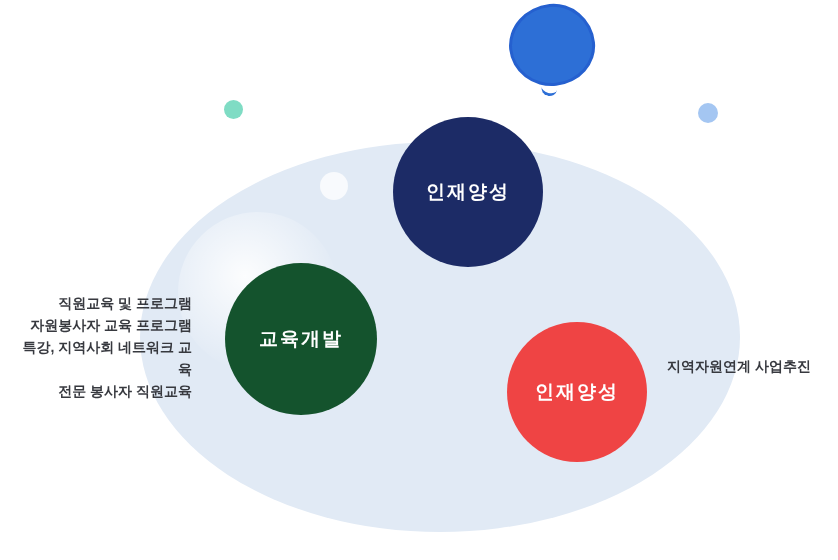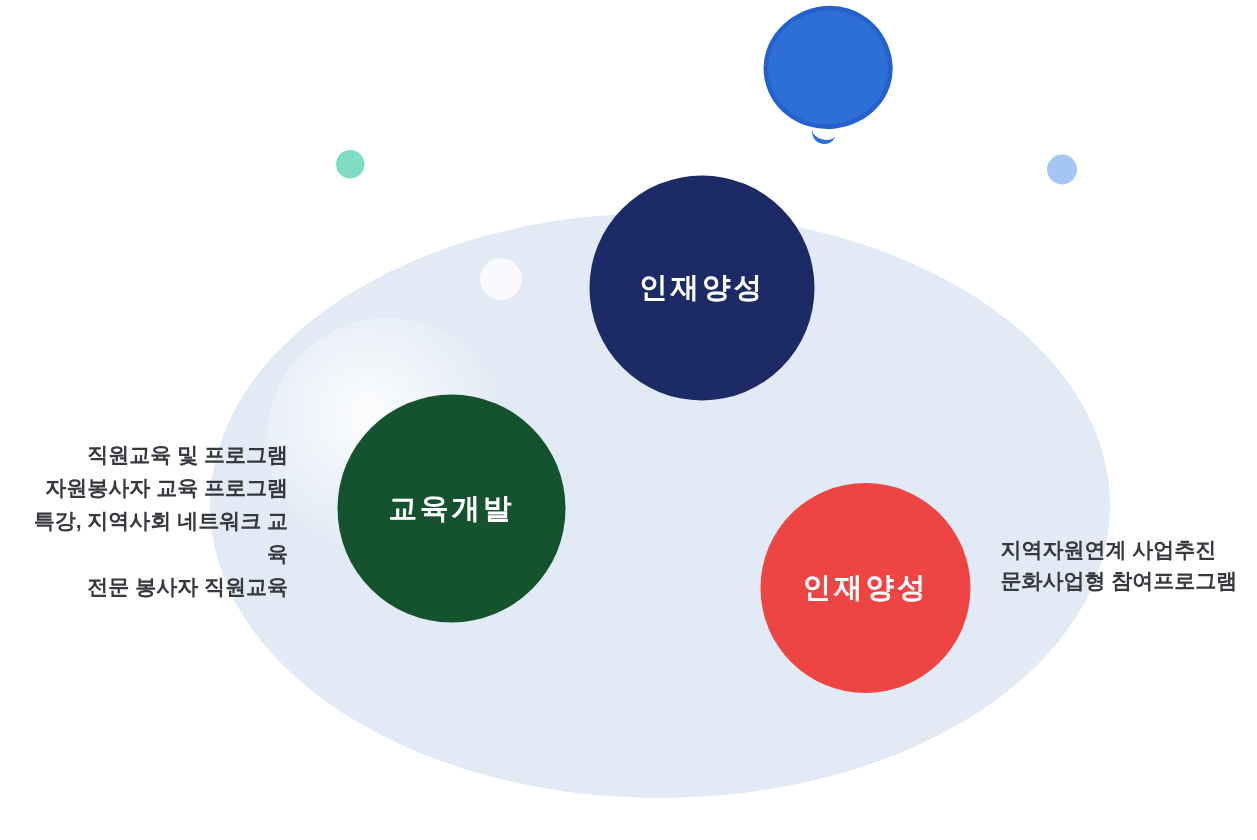--- a/index.html
+++ b/index.html
@@ -117,16 +117,15 @@
     <div>자원봉사자 교육 프로그램</div>
     <div>특강, 지역사회 네트워크 교육</div>
     <div>전문 봉사자 직원교육</div>
   </div>
 
   <div class="node node-talent">
     <span>인재양성</span>
   </div>
   <div class="textblock tb-talent">
     <div>지역자원연계 사업추진</div>
-    <div>문화사업형 참여프로그램</div>
   </div>
 
 </div>
 
 </body></html>

